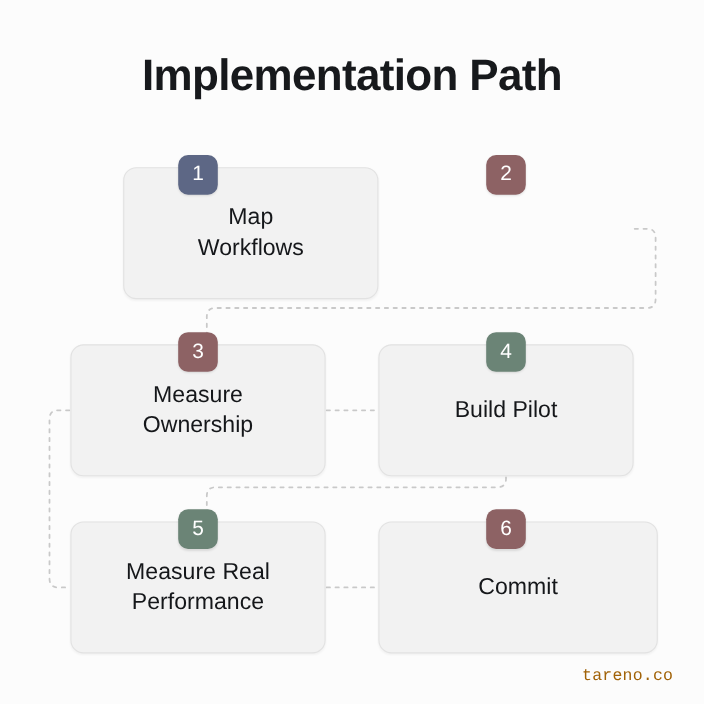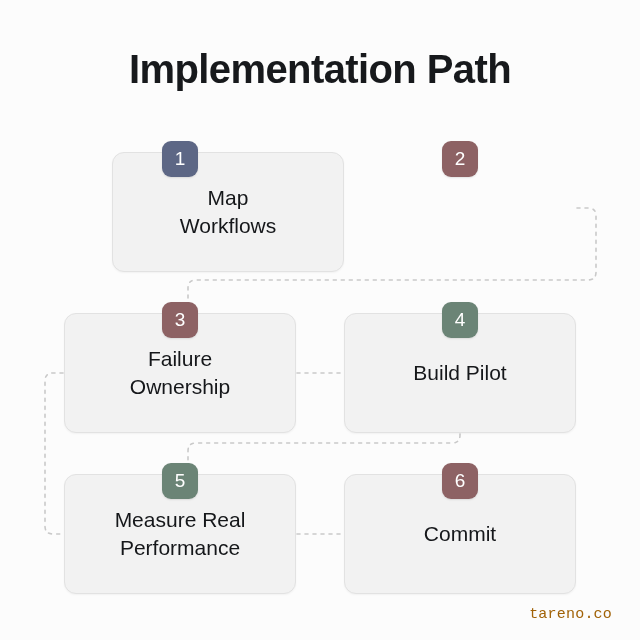--- a/index.html
+++ b/index.html
@@ -121,21 +121,21 @@
   </div>
   <div class="badge" style="left:162px; top:141px; background:#5d6785;">
     <span>1</span>
   </div>
 
   <div class="badge" style="left:442px; top:141px; background:#8d6264;">
     <span>2</span>
   </div>
 
   <div class="card" style="left:64px; top:313px; width:232px; height:120px;">
-    <div class="card-label">Failure
+    <div class="card-label">Measure
 Ownership</div>
   </div>
   <div class="badge" style="left:162px; top:302px; background:#8d6264;">
     <span>3</span>
   </div>
 
   <div class="card" style="left:344px; top:313px; width:232px; height:120px;justify-content:center;">
     <div class="card-label">Build Pilot</div>
   </div>
   <div class="badge" style="left:442px; top:302px; background:#6b8476;">
@@ -143,21 +143,21 @@
   </div>
 
   <div class="card" style="left:64px; top:474px; width:232px; height:120px;">
     <div class="card-label">Measure Real
 Performance</div>
   </div>
   <div class="badge" style="left:162px; top:463px; background:#6b8476;">
     <span>5</span>
   </div>
 
-  <div class="card" style="left:344px; top:474px; width:232px; height:120px;">
+  <div class="card" style="left:344px; top:474px; width:254px; height:120px;">
     <div class="card-label">Commit</div>
   </div>
   <div class="badge" style="left:442px; top:463px; background:#8d6264;">
     <span>6</span>
   </div>
 
   <div id="watermark">tareno.co</div>
 </div>
 
 </body></html>

